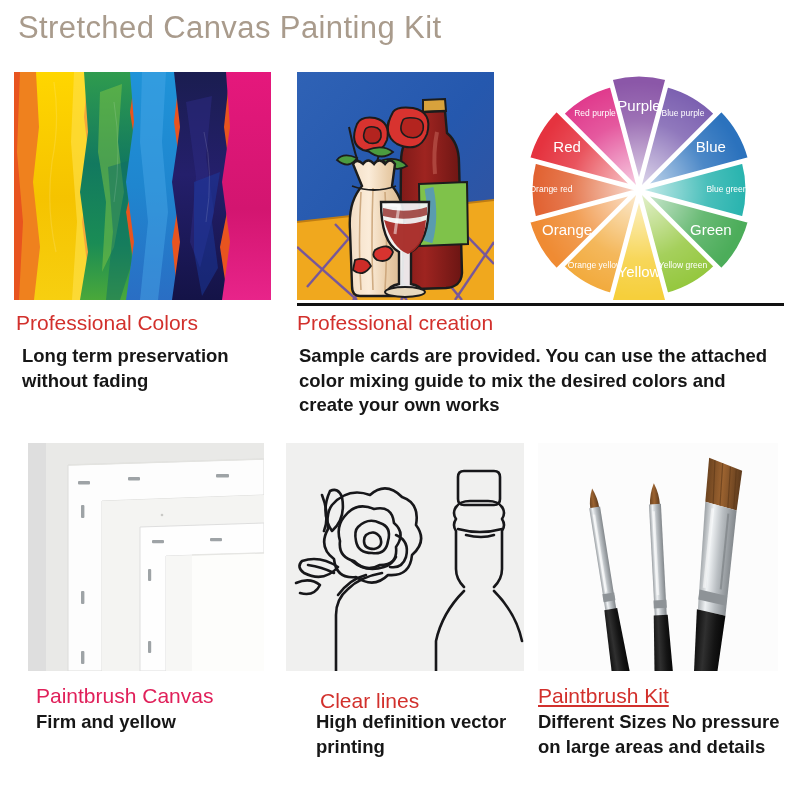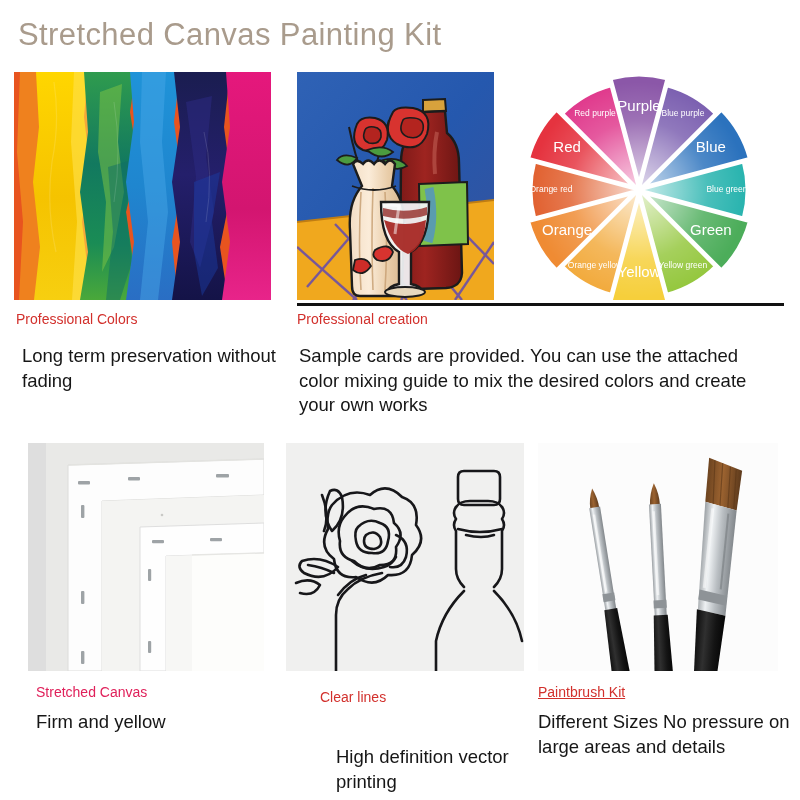--- a/index.html
+++ b/index.html
@@ -18,21 +18,20 @@
   
   .page-title {
     position: absolute;
     left: 18px;
     top: 10px;
     font-size: 31px;
     letter-spacing: 0.4px;
     color: #a99b8c;
     font-weight: 400;
     white-space: nowrap;
-    margin-top: 7px;
   }
 
   
   .panel { position: absolute; overflow: hidden; }
 
   
   #img-rainbow { left: 14px;  top: 72px; width: 257px; height: 228px; }
   #img-still   { left: 297px; top: 72px; width: 197px; height: 228px; }
   #img-wheel   { left: 494px; top: 72px; width: 290px; height: 228px; }
 
@@ -43,48 +42,48 @@
   .rule {
     position: absolute;
     background: #111;
     height: 3px;
   }
   #rule-right { left: 297px; top: 303px; width: 487px; }
 
   
   .cap-head {
     position: absolute;
-    font-size: 14px;
+    font-size: 21px;
     font-weight: 400;
     white-space: nowrap;
   }
   .cap-body {
     position: absolute;
     font-size: 18.5px;
     color: #161616;
     line-height: 1.33;
-    font-weight: 400;
+    font-weight: 700;
   }
   .red   { color: #d2302c; }
   .pink  { color: #e0205a; }
 
   #cap1-head { left: 16px;  top: 311px; }
   #cap1-body { left: 22px;  top: 344px; width: 262px; }
   #cap2-head { left: 297px; top: 311px; }
   #cap2-body { left: 299px; top: 344px; width: 470px; }
 
   
   #img-canvas { left: 28px;  top: 443px; width: 236px; height: 228px; }
   #img-lines  { left: 286px; top: 443px; width: 238px; height: 228px; }
   #img-brush  { left: 538px; top: 443px; width: 240px; height: 228px; }
 
   #cap3-head { left: 36px;  top: 684px; }
   #cap3-body { left: 36px;  top: 710px; width: 240px; }
   #cap4-head { left: 320px; top: 652px; margin-top: 37px; }
-  #cap4-body { left: 336px; top: 710px; width: 215px; margin-top: 35px; }
+  #cap4-body { left: 316px; top: 710px; width: 215px; }
   #cap5-head { left: 538px; top: 684px; text-decoration: underline; }
   #cap5-body { left: 538px; top: 710px; width: 258px; }
 
   svg { display: block; }
 </style>
 </head>
 <body>
 
 <div class="page-title">Stretched Canvas Painting Kit</div>
 
@@ -386,20 +385,20 @@
       <path d="M168,18 l2,44 M176,20 l1,44 M184,23 l1,42 M190,25 l1,40" stroke="#5b3718" stroke-width="1.2" opacity="0.6"></path>
       <path d="M162,60 l32,6 l-2,106 l-28,-4 z" fill="url(#ferr)"></path>
       <path d="M164,148 l28,4 l-0.5,10 l-28,-4 z" fill="#8e9397"></path>
       <path d="M163,168 l29,4 l-4,72 l-22,-3 z" fill="url(#hand)"></path>
       <path d="M170,66 l-1.5,80" stroke="#ffffff" stroke-width="3" opacity="0.5" fill="none"></path>
       <path d="M186,70 l-1,76" stroke="#767b7f" stroke-width="2" opacity="0.6" fill="none"></path>
     </g>
   </svg>
 </div>
 
-<div class="cap-head pink" id="cap3-head">Stretched Canvas</div>
+<div class="cap-head pink" id="cap3-head">Paintbrush Canvas</div>
 <div class="cap-body" id="cap3-body">Firm and yellow</div>
 
 <div class="cap-head red" id="cap4-head">Clear lines</div>
 <div class="cap-body" id="cap4-body">High definition vector printing</div>
 
 <div class="cap-head red" id="cap5-head">Paintbrush Kit</div>
 <div class="cap-body" id="cap5-body">Different Sizes No pressure on large areas and details</div>
 
 </body></html>

